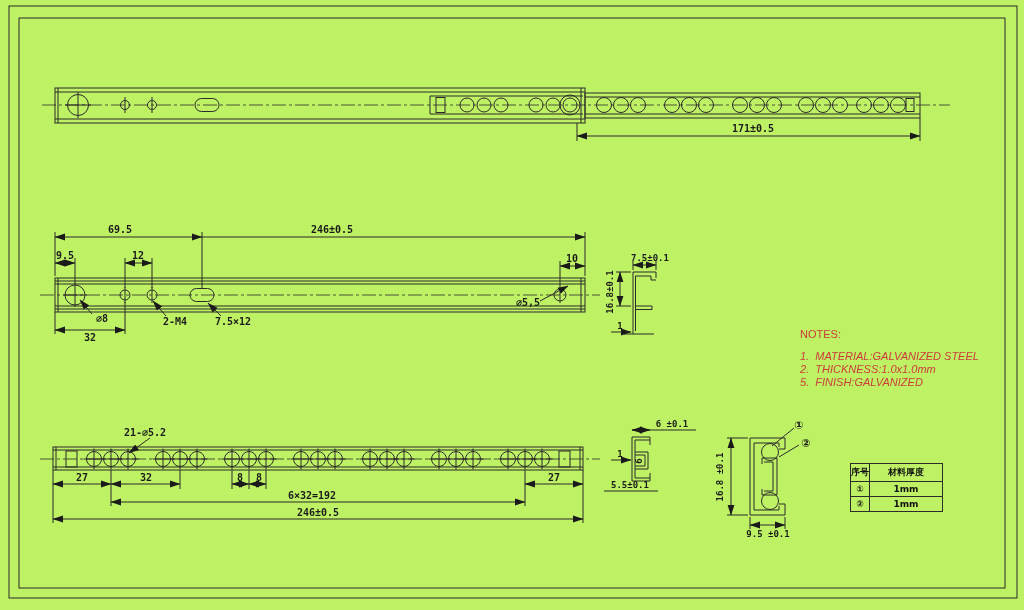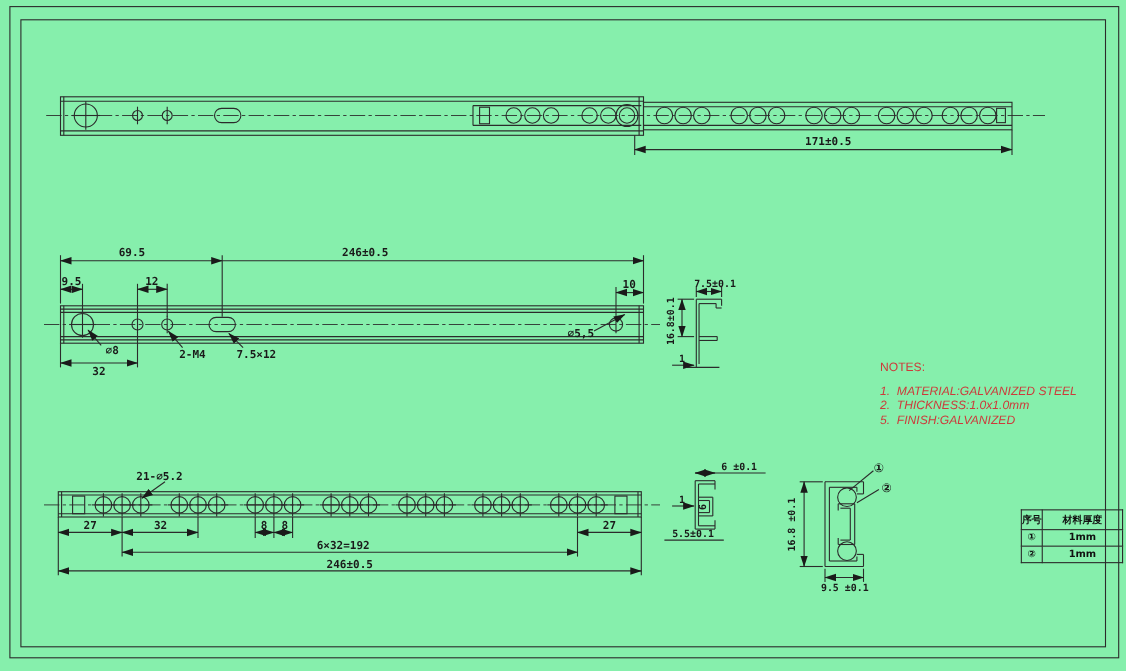--- a/index.html
+++ b/index.html
@@ -1,33 +1,33 @@
 <!DOCTYPE html>
 <html><head>
 <meta charset="utf-8">
 <style>
   html,body { margin:0; padding:0; background:#ffffff; }
   .sheet {
-    position:relative; width:1024px; height:610px; background:#86efac;
+    position:relative; width:1024px; height:610px; background:#bef264;
     font-family:"Liberation Sans", sans-serif; overflow:hidden;
   }
   .sheet svg { position:absolute; left:0; top:0; }
   .ln { stroke:#2b2b2b; stroke-width:1; fill:none; }
   .cl { stroke:#2b2b2b; stroke-width:0.8; fill:none; stroke-dasharray:14 3 3 3; }
   .dim { font:700 10px "DejaVu Sans Mono", monospace; fill:#1a1a1a; stroke:none; }
   .dims { font:700 9px "DejaVu Sans Mono", monospace; fill:#1a1a1a; stroke:none; }
   .balloon { font:700 11px "DejaVu Sans", sans-serif; fill:#1a1a1a; stroke:none; }
   .notes {
     position:absolute; left:800px; top:328px; color:#cc3b3b;
     font-family:"Liberation Sans", sans-serif; font-size:11px; line-height:13px;
   }
   .notes-title { margin-bottom:9px; }
   .notes-item { white-space:pre;font-style:italic; }
   .spec {
-    position:absolute; left:928px; top:463px; border-collapse:collapse;
+    position:absolute; left:850px; top:463px; border-collapse:collapse;
     font-family:"DejaVu Sans", sans-serif; font-size:9px; color:#111;
   }
   .spec th, .spec td {
     border:1px solid #2b2b2b; text-align:center; padding:0; height:14px;
     font-weight:700;
   }
   .spec th.c1, .spec td.c1 { width:18px; }
   .spec th.c2, .spec td.c2 { width:72px; }
   .spec th { height:17px; }
 </style>

